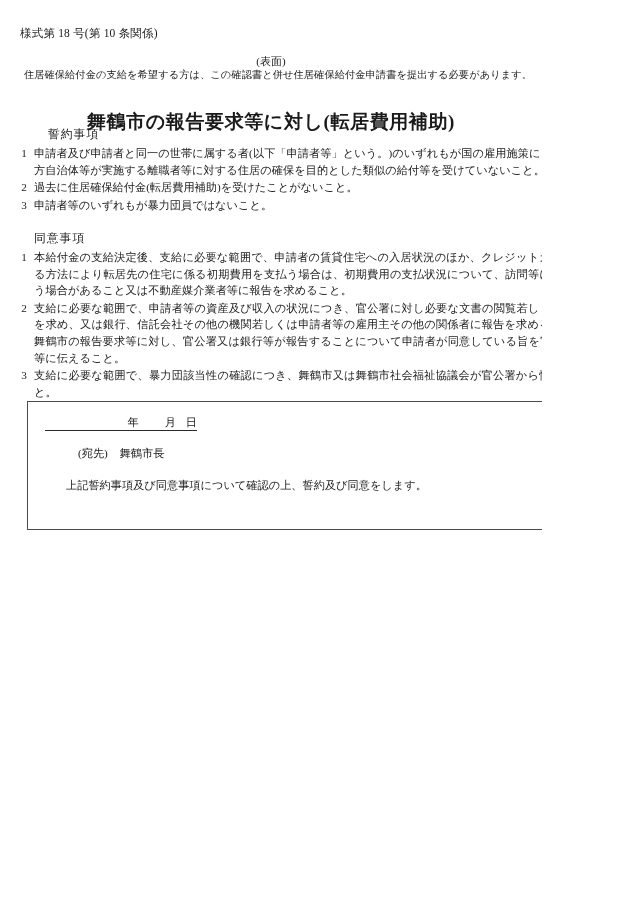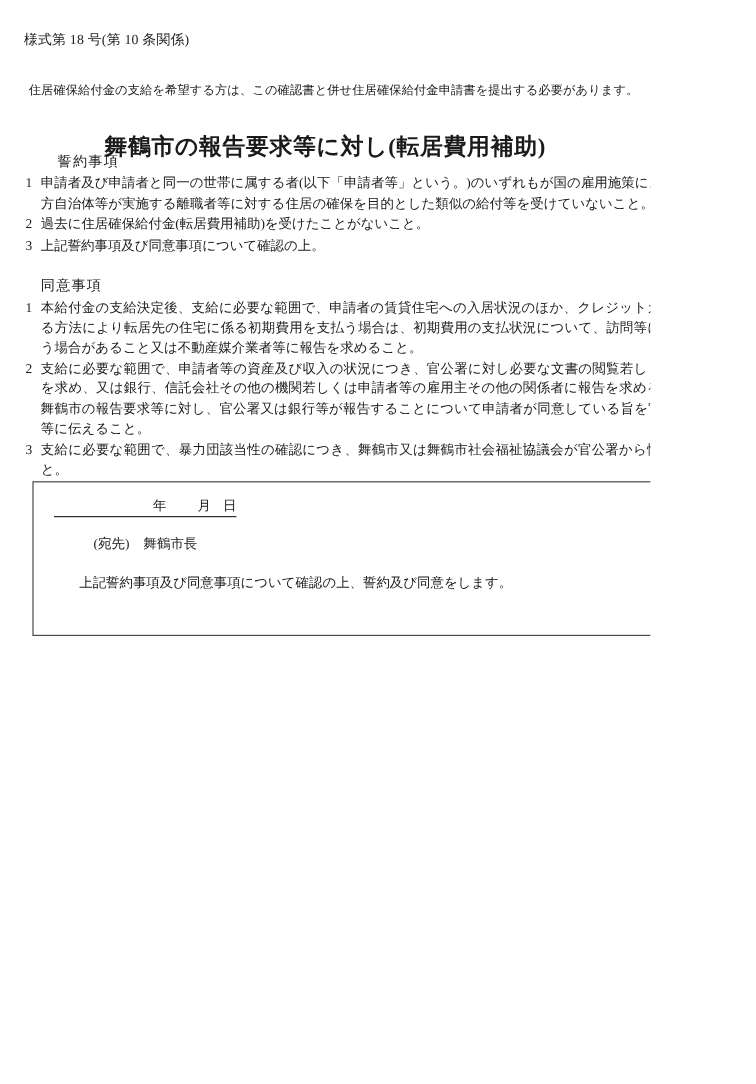--- a/index.html
+++ b/index.html
@@ -167,39 +167,40 @@
     height: 14px;
   }
 </style>
 </head>
 <body>
 
 <div class="page">
 
   <div class="form-no">様式第 18 号(第 10 条関係)</div>
 
+  <div class="side-label">(表面)</div>
 
   <div class="lead">住居確保給付金の支給を希望する方は、この確認書と併せ住居確保給付金申請書を提出する必要があります。</div>
 
   <h1 class="doc-title">舞鶴市の報告要求等に対し(転居費用補助)</h1>
 
   <div class="section-heading" id="pledge-heading">誓約事項</div>
 
   <div class="item-list" id="pledge-list">
     <div class="item">
       <div class="item-num">1</div>
       <div class="item-body">申請者及び申請者と同一の世帯に属する者(以下「申請者等」という。)のいずれもが国の雇用施策による給付又は地方自治体等が実施する離職者等に対する住居の確保を目的とした類似の給付等を受けていないこと。</div>
     </div>
     <div class="item">
       <div class="item-num">2</div>
       <div class="item-body nowrap-fit">過去に住居確保給付金(転居費用補助)を受けたことがないこと。</div>
     </div>
     <div class="item">
       <div class="item-num">3</div>
-      <div class="item-body nowrap-fit">上記誓約事項及び同意事項について確認の上。</div>
+      <div class="item-body nowrap-fit">申請者等のいずれもが暴力団員ではないこと。</div>
     </div>
   </div>
 
   <div class="section-heading" id="consent-heading">同意事項</div>
 
   <div class="item-list" id="consent-list">
     <div class="item">
       <div class="item-num">1</div>
       <div class="item-body">本給付金の支給決定後、支給に必要な範囲で、申請者の賃貸住宅への入居状況のほか、クレジットカードを使用する方法により転居先の住宅に係る初期費用を支払う場合は、初期費用の支払状況について、訪問等による確認を行う場合があること又は不動産媒介業者等に報告を求めること。</div>
     </div>

